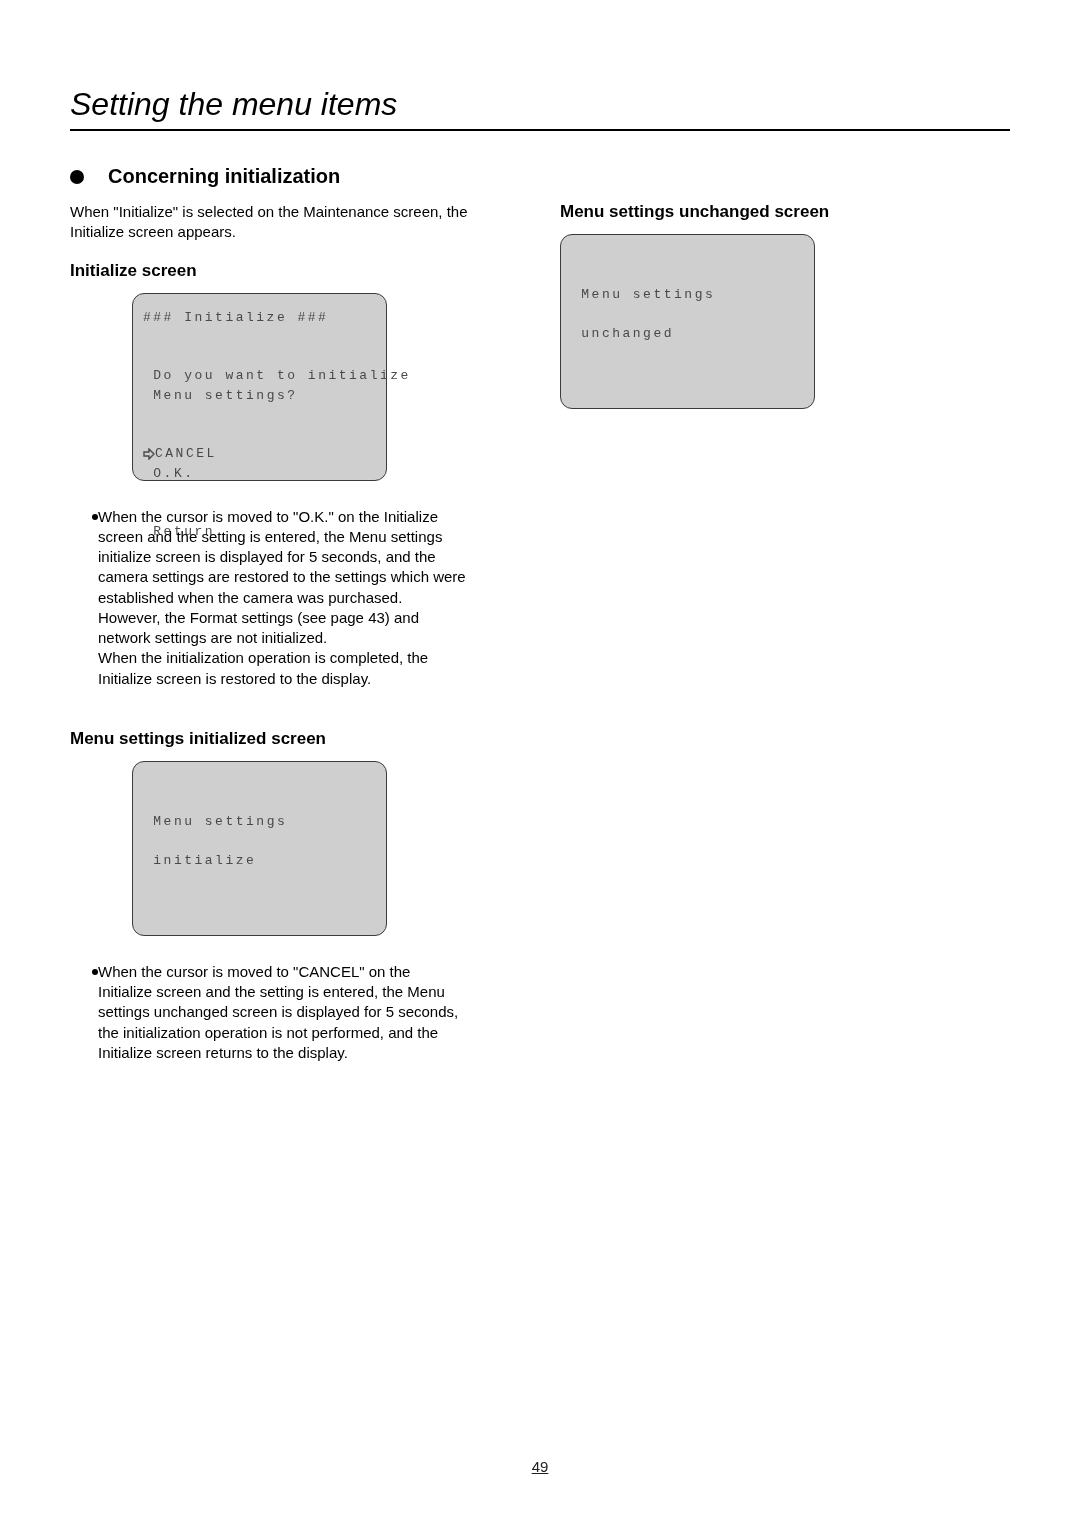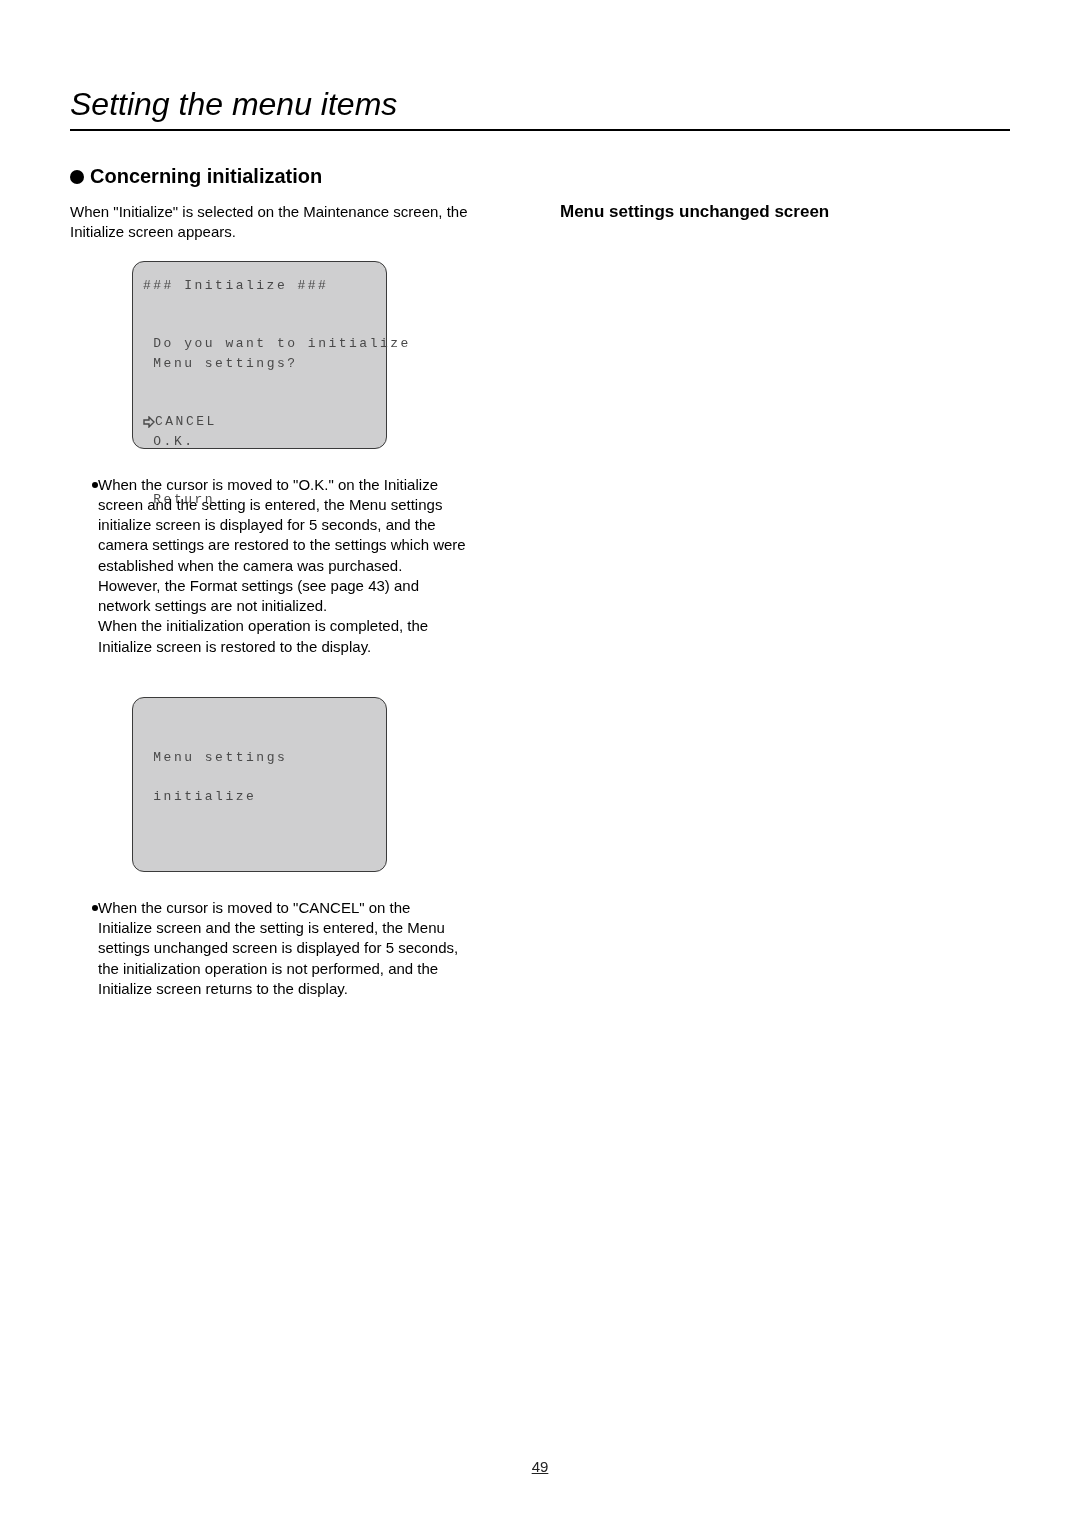--- a/index.html
+++ b/index.html
@@ -21,21 +21,21 @@
     margin-bottom: 6px;
   }
   .title-rule {
     border: none;
     border-top: 2.2px solid #000;
     margin-bottom: 34px;
   }
   .subtitle-row {
     display: flex;
     align-items: center;
-    gap: 6px;
+    gap: 24px;
     margin-bottom: 14px;
   }
   .bullet-large {
     width: 14px; height: 14px;
     background: #000;
     border-radius: 50%;
     display: inline-block;
   }
   .subtitle {
     font-size: 20px;
@@ -118,20 +118,21 @@
     <span class="bullet-large"></span>
     <span class="subtitle">Concerning initialization</span>
   </div>
 
   <div class="columns">
 
     <div class="col">
 
       <p class="intro">When "Initialize" is selected on the Maintenance screen, the Initialize screen appears.</p>
 
+      <p class="screen-label">Initialize screen</p>
 
       <div class="screen-box tall"><span>### Initialize ###</span>
 
 
  <span>Do you want to initialize</span>
  <span>Menu settings?</span>
 
 
 <span class="arrow"><svg width="12" height="12" viewBox="0 0 12 12">
               <path d="M1 4 L6 4 L6 1 L11 6 L6 11 L6 8 L1 8 Z" fill="none" stroke="#494949" stroke-width="1.4"></path>
@@ -140,36 +141,40 @@
 
 
  <span>Return</span></div>
 
       <div class="body-block">
         <span class="body-bullet"></span>
         <p class="body-text" style="white-space: pre-line;">When the cursor is moved to "O.K." on the Initialize screen and the setting is entered, the Menu settings initialize screen is displayed for 5 seconds, and the camera settings are restored to the settings which were established when the camera was purchased. However, the Format settings (see page 43) and network settings are not initialized.
 When the initialization operation is completed, the Initialize screen is restored to the display.</p>
       </div>
 
+      <p class="screen-label">Menu settings initialized screen</p>
 
       <div class="screen-box short"> <span>Menu settings</span>
 
  <span>initialize</span></div>
 
       <div class="body-block">
         <span class="body-bullet"></span>
         <p class="body-text">When the cursor is moved to "CANCEL" on the Initialize screen and the setting is entered, the Menu settings unchanged screen is displayed for 5 seconds, the initialization operation is not performed, and the Initialize screen returns to the display.</p>
       </div>
 
     </div>
 
     <div class="col">
 
       <p class="screen-label right">Menu settings unchanged screen</p>
 
+      <div class="screen-box short" style="margin-left:0;"> <span>Menu settings</span>
+
+ <span>unchanged</span></div>
 
     </div>
 
   </div>
 
 </div>
 
 <div class="page-number">49</div>
 
 </body></html>

